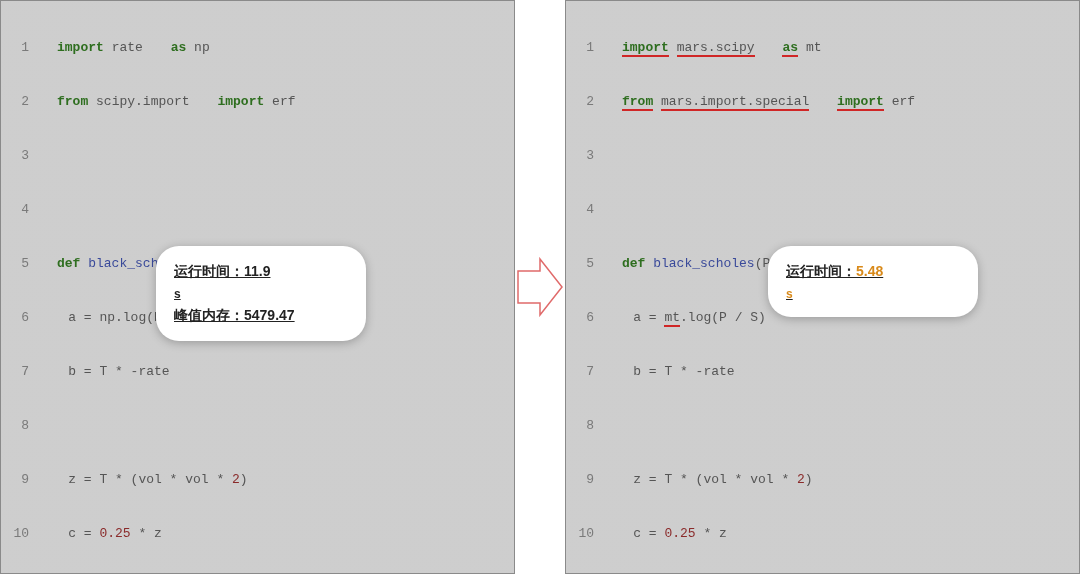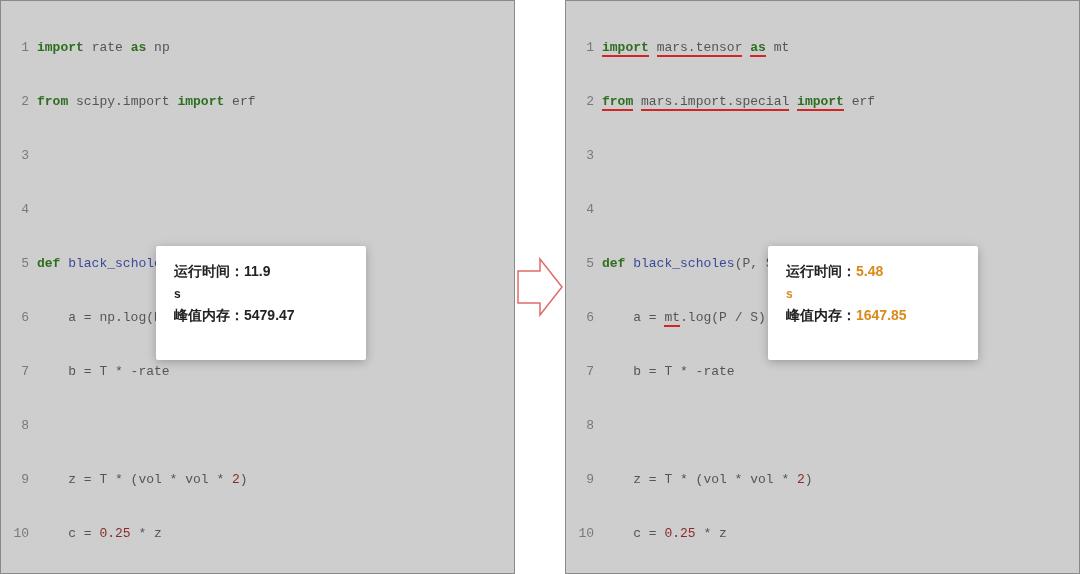--- a/index.html
+++ b/index.html
@@ -39,50 +39,51 @@
   .ln {
     width: 28px;
     text-align: right;
     color: #7a7a7a;
     padding-right: 8px;
     user-select: none;
   }
   .ct {
     flex: 1;
   }
-  .kw   { color: #2e6e1f; font-weight: bold; }                       
+  .kw   { color: #2e6e1f; font-weight: bold; margin-left: 20px; }                       
   .name { color: #555; }
   .num  { color: #8a2a2a; }
   .blue { color: #3a4a9a; }
   .und  { border-bottom: 2px solid #d02626; padding-bottom: 0px; } 
 
   
   .arrow-wrap {
     width: 50px;
     display: flex;
     align-items: center;
     justify-content: center;
     background: #ffffff;
   }
   svg.arrow { display:block; }
 
   
   .popup {
     position: absolute;
     top: 246px;
     background: #ffffff;
-    border-radius: 2px;
+    border-radius: 23px;
     box-shadow: 0 2px 10px rgba(0,0,0,0.25);
-    padding: 14px 22px 32px 18px;
+    padding: 14px 22px 13px 18px;
     font-family: "Microsoft YaHei", Arial, sans-serif;
     font-size: 14px;
     line-height: 1.7;
     color: #222;
     font-weight: bold;
     min-width: 170px;
+    text-decoration: underline;
   }
   .popup .row { white-space: nowrap; }
   .popup .unit { font-size: 12px; font-weight: bold; }
   .popup.left  { left: 156px; }
   .popup.right { left: 768px; }
   .popup .valA { color: #222; }
   .popup.right .valA,
   .popup.right .valB { color: #d98a1a; }
   .popup .valB { color: #222; margin-top: 34px; }
 
@@ -129,21 +130,21 @@
   </div>
 
   <div class="arrow-wrap">
     <svg class="arrow" width="48" height="60" viewBox="0 0 48 60">
       <polygon points="2,14 24,14 24,2 46,30 24,58 24,46 2,46" fill="none" stroke="#e06a6a" stroke-width="1.5"></polygon>
     </svg>
   </div>
 
   <div class="panel">
     <div class="code">
-      <div class="line"><span class="ln">1</span><span class="ct"><span class="kw und">import</span> <span class="name und">mars.tensor</span> <span class="kw und">as</span> <span class="name">mt</span></span></div>
+      <div class="line"><span class="ln">1</span><span class="ct"><span class="kw und">import</span> <span class="name und">mars.scipy</span> <span class="kw und">as</span> <span class="name">mt</span></span></div>
       <div class="line"><span class="ln">2</span><span class="ct"><span class="kw und">from</span> <span class="name und">mars.import.special</span> <span class="kw und">import</span> <span class="name">erf</span></span></div>
       <div class="line"><span class="ln">3</span><span class="ct"></span></div>
       <div class="line"><span class="ln">4</span><span class="ct"></span></div>
       <div class="line"><span class="ln">5</span><span class="ct"><span class="kw">def</span> <span class="blue">black_scholes</span><span>(P, S, T, rate, vol):</span></span></div>
       <div class="line"><span class="ln">6</span><span class="ct"><span>    a = </span><span class="und">mt</span><span>.log(P / S)</span></span></div>
       <div class="line"><span class="ln">7</span><span class="ct">    b = T * -rate</span></div>
       <div class="line"><span class="ln">8</span><span class="ct"></span></div>
       <div class="line"><span class="ln">9</span><span class="ct"><span>    z = T * (vol * vol * </span><span class="num">2</span><span>)</span></span></div>
       <div class="line"><span class="ln">10</span><span class="ct"><span>    c = </span><span class="num">0.25</span><span> * z</span></span></div>
       
@@ -172,16 +173,15 @@
   </div>
 
   <div class="popup left">
     <div class="row"><span>运行时间：</span><span class="valA">11.9</span></div>
     <div class="row unit"><span>s</span></div>
     <div class="row"><span>峰值内存：</span><span class="valB">5479.47</span></div>
   </div>
   <div class="popup right">
     <div class="row"><span>运行时间：</span><span class="valA">5.48</span></div>
     <div class="row unit"><span class="valA">s</span></div>
-    <div class="row"><span>峰值内存：</span><span class="valB">1647.85</span></div>
   </div>
 
 </div>
 
 </body></html>

